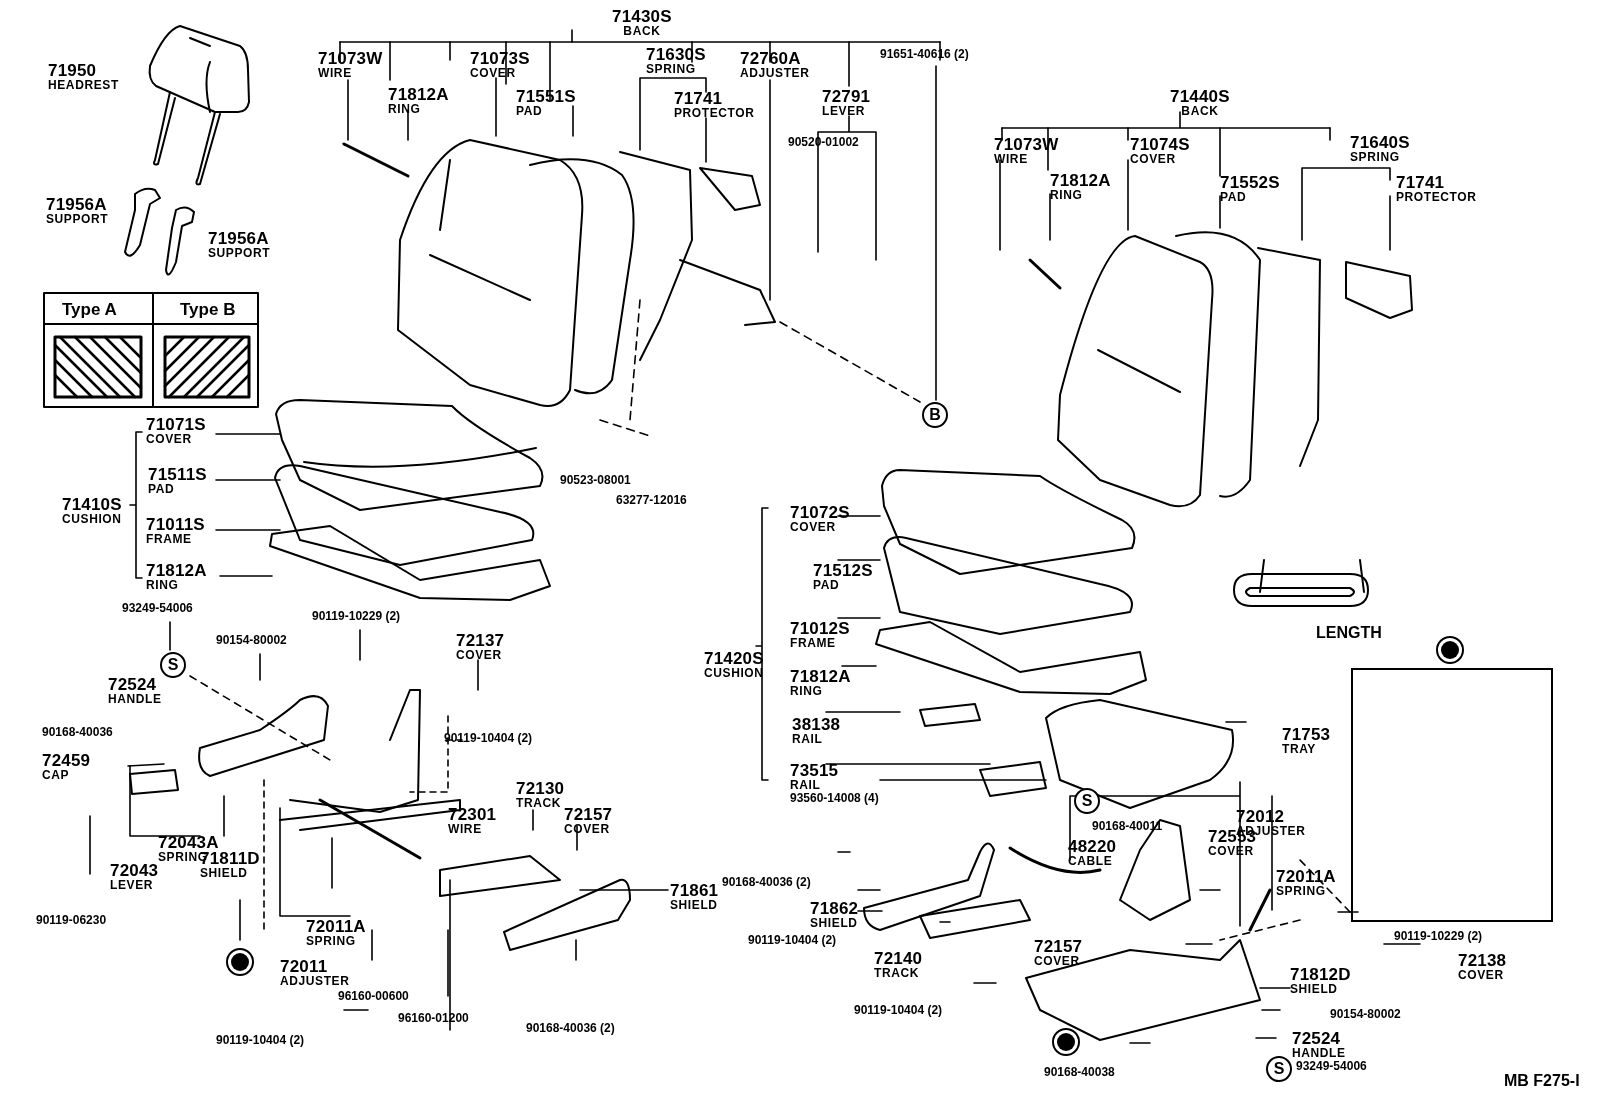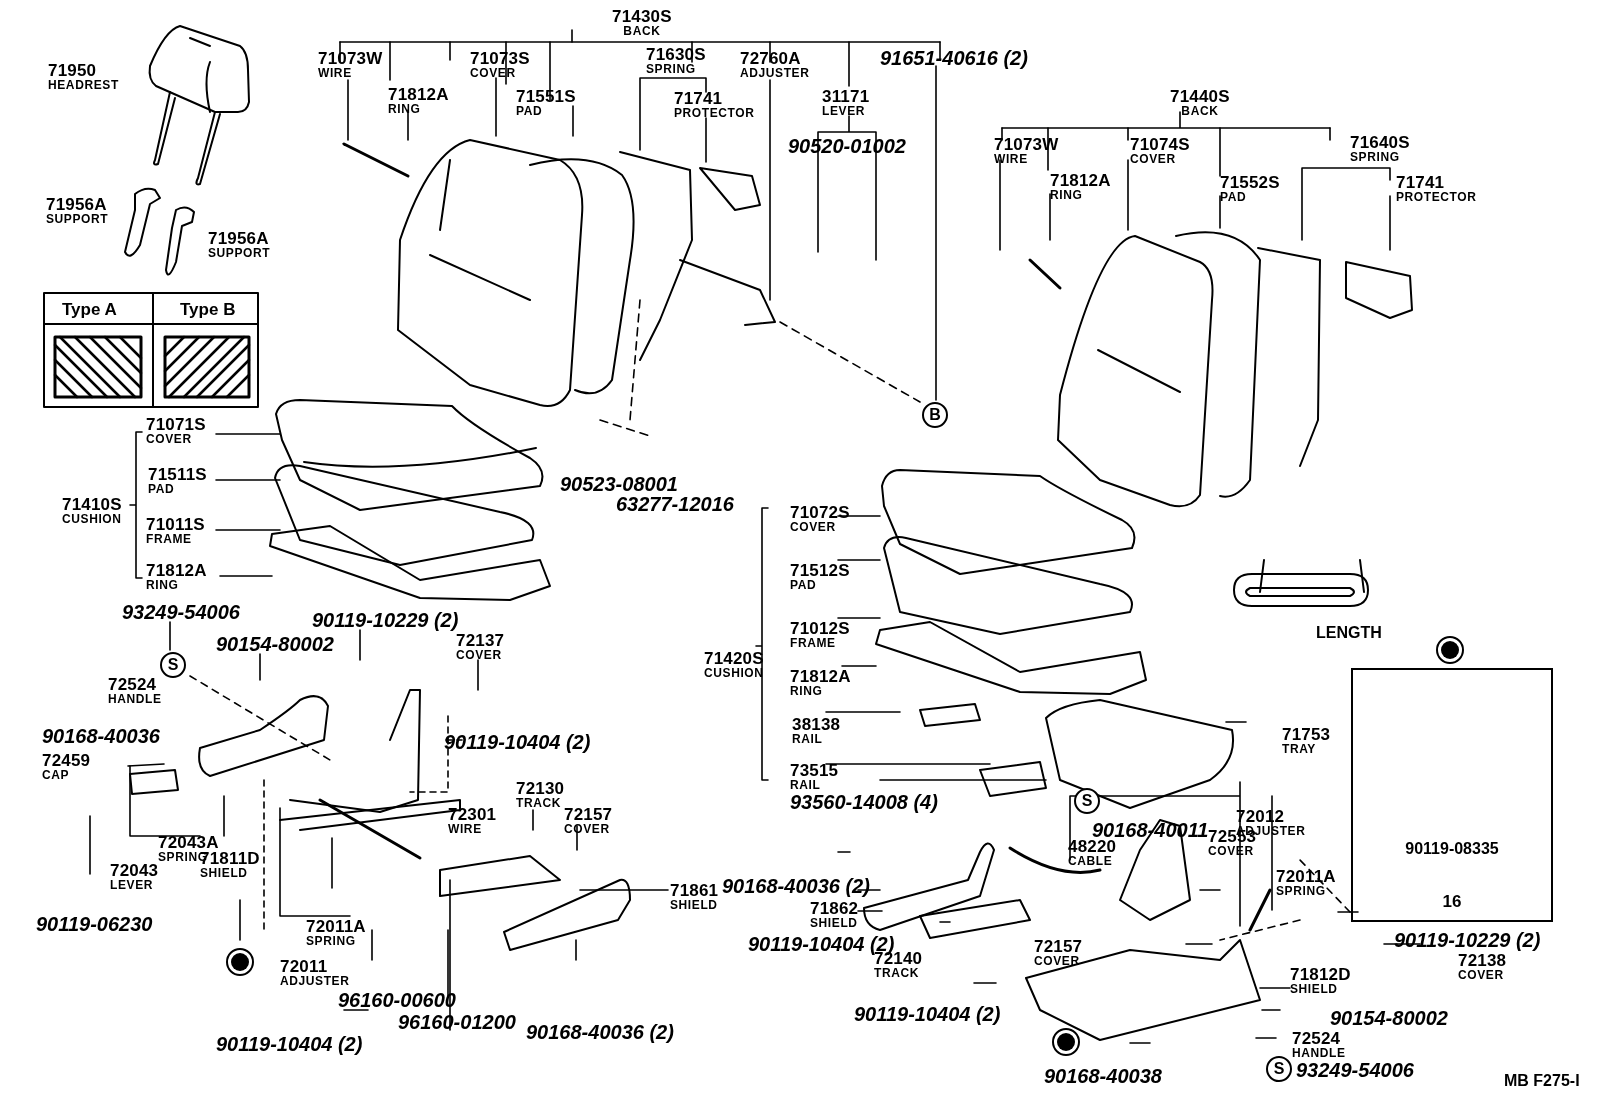--- a/index.html
+++ b/index.html
@@ -1,21 +1,21 @@
 <!DOCTYPE html>
 <html><head>
 <meta charset="utf-8">
 <style>
   html,body{margin:0;padding:0;background:#fff;}
   body{width:1608px;height:1098px;position:relative;overflow:hidden;font-family:"Liberation Sans",sans-serif;color:#000;}
   #art{position:absolute;left:0;top:0;width:1608px;height:1098px;}
   .lbl{position:absolute;font-family:"Liberation Sans",sans-serif;font-weight:bold;line-height:1;white-space:nowrap;}
   .pn{font-size:17px;letter-spacing:0.2px;display:block;}
   .nm{font-size:12px;letter-spacing:0.6px;display:block;margin-top:0px;}
-  .cn{font-size:20px;display:block;font-style:italic;}
+  .cn{font-size:12px;display:block;}
   .tcell{position:absolute;font-weight:bold;font-size:17px;}
   .sym{position:absolute;width:22px;height:22px;border:2px solid #000;border-radius:50%;font-weight:bold;font-size:16px;text-align:center;line-height:22px;background:#fff;}
   .dot{position:absolute;width:24px;height:24px;border:2px solid #000;border-radius:50%;background:#fff;}
   .dot::after{content:"";position:absolute;left:3px;top:3px;width:18px;height:18px;border-radius:50%;background:#000;}
   .bolt-table{position:absolute;left:1351px;top:668px;width:198px;height:250px;border:2px solid #000;}
   .bolt-row{position:absolute;left:0;width:198px;height:82px;}
   .bolt-row + .bolt-row{border-top:2px solid #000;}
   .bolt-pn{position:absolute;left:0;width:198px;top:6px;text-align:center;font-weight:bold;font-size:16px;}
   .bolt-len{position:absolute;left:0;width:198px;top:58px;text-align:center;font-weight:bold;font-size:17px;}
   .length-cap{position:absolute;left:1316px;top:624px;font-weight:bold;font-size:16px;}
@@ -204,21 +204,21 @@
   </div>
 <div class="lbl" style="left:674px;top:90px">
     <span class="pn">71741</span>
     <span class="nm">PROTECTOR</span>
   </div>
 <div class="lbl" style="left:740px;top:50px">
     <span class="pn">72760A</span>
     <span class="nm">ADJUSTER</span>
   </div>
 <div class="lbl" style="left:822px;top:88px">
-    <span class="pn">31171</span>
+    <span class="pn">72791</span>
     <span class="nm">LEVER</span>
   </div>
 <div class="lbl" style="left:788px;top:136px">
     <span class="cn">90520-01002</span>
   </div>
 <div class="lbl" style="left:880px;top:48px">
     <span class="cn">91651-40616 (2)</span>
   </div>
 <div class="lbl" style="left:560px;top:474px">
     <span class="cn">90523-08001</span>
@@ -360,21 +360,21 @@
   </div>
 
 <div class="lbl" style="left:704px;top:650px">
     <span class="pn">71420S</span>
     <span class="nm">CUSHION</span>
   </div>
 <div class="lbl" style="left:790px;top:504px">
     <span class="pn">71072S</span>
     <span class="nm">COVER</span>
   </div>
-<div class="lbl" style="left:790px;top:562px">
+<div class="lbl" style="left:813px;top:562px">
     <span class="pn">71512S</span>
     <span class="nm">PAD</span>
   </div>
 <div class="lbl" style="left:790px;top:620px">
     <span class="pn">71012S</span>
     <span class="nm">FRAME</span>
   </div>
 <div class="lbl" style="left:790px;top:668px">
     <span class="pn">71812A</span>
     <span class="nm">RING</span>
@@ -460,19 +460,15 @@
 <div class="lbl" style="left:1296px;top:1060px">
     <span class="cn">93249-54006</span>
   </div>
 <div class="sym" style="left:1266px;top:1056px">S</div>
 <div class="dot" style="left:1052px;top:1028px"></div>
 
 <div class="length-cap">LENGTH</div>
 
 <div class="dot" style="left:1436px;top:636px"></div>
 <div class="bolt-table">
-  <div class="bolt-row" style="top:164px">
-    <div class="bolt-pn">90119-08335</div>
-    <div class="bolt-len">16</div>
-  </div>
 </div>
 
 <div class="code">MB F275-I</div>
 
 </body></html>

